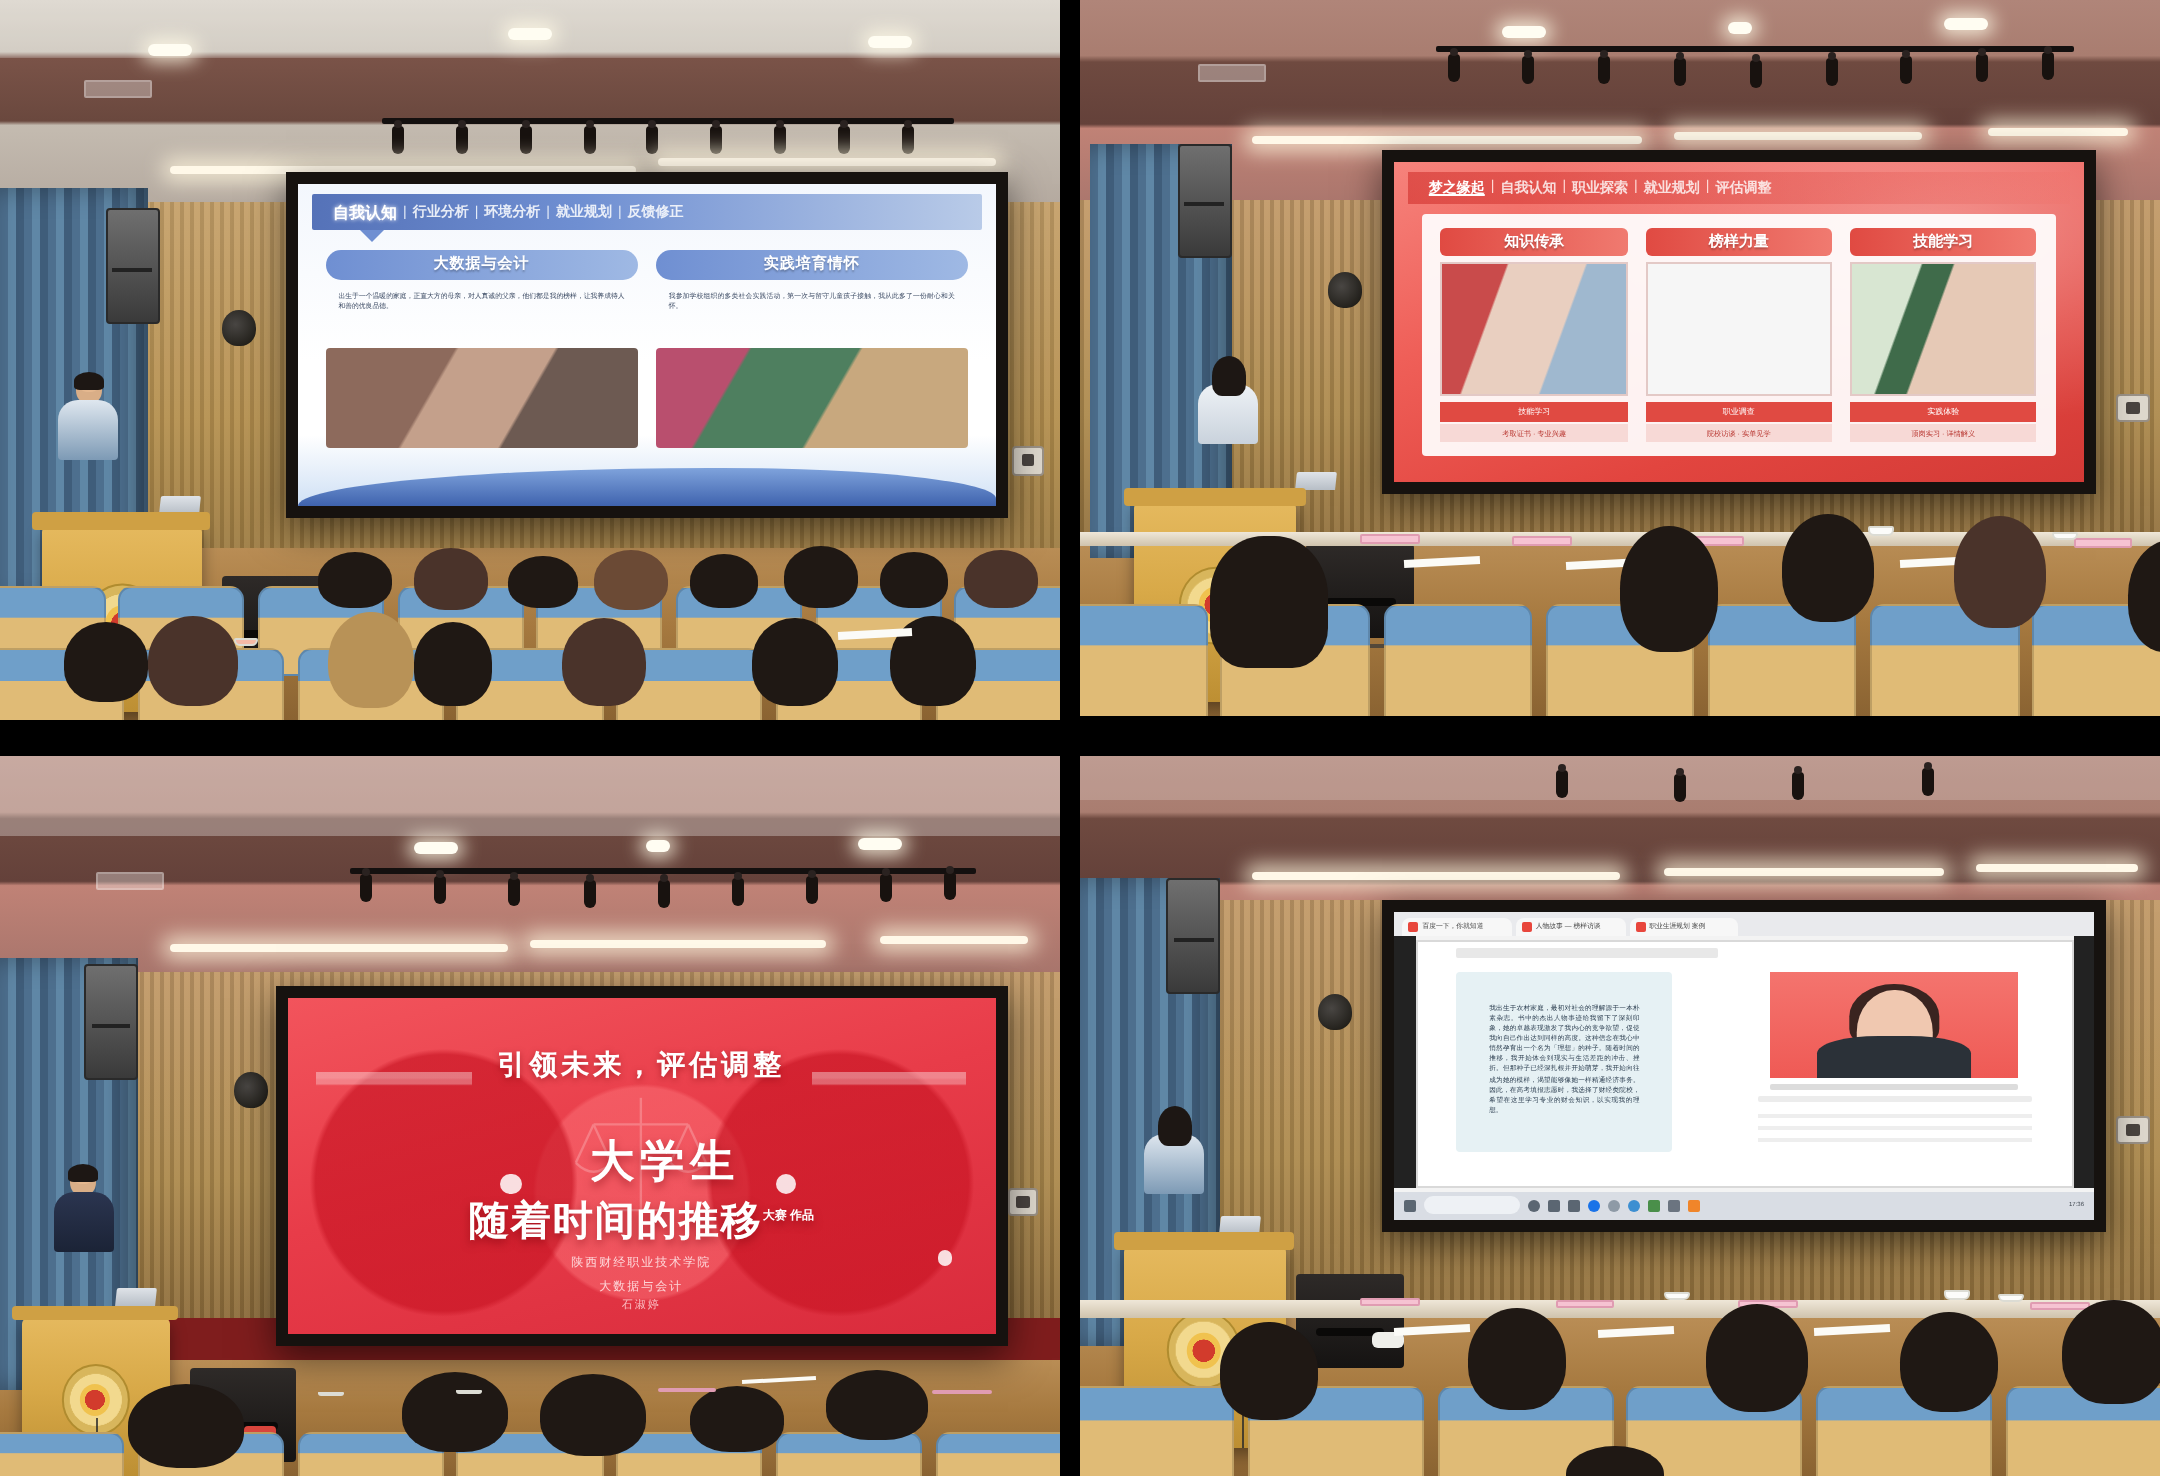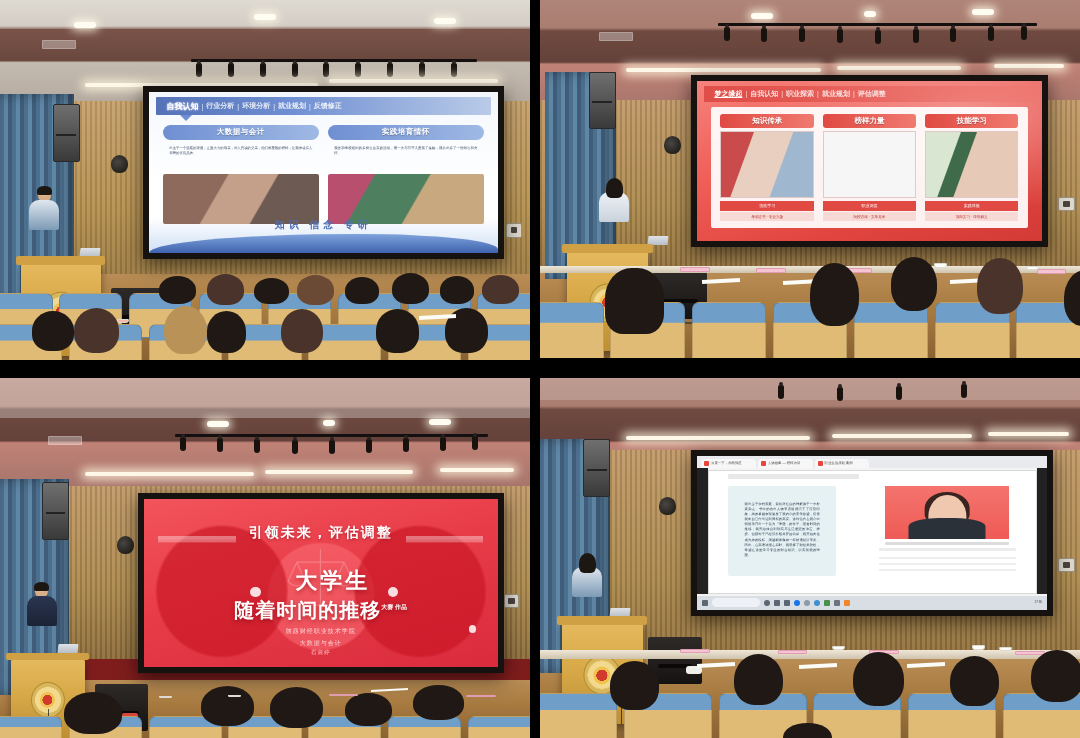--- a/index.html
+++ b/index.html
@@ -506,21 +506,20 @@
                 <div class="chead">大数据与会计</div>
                 <div class="ctext">出生于一个温暖的家庭，正直大方的母亲，对人真诚的父亲，他们都是我的榜样，让我养成待人和善的优良品德。</div>
                 <div class="cimg" style="background:linear-gradient(120deg,#8d6a5c 0 35%, #c4a08b 36% 62%, #6d5a52 63% 100%);"></div>
               </div>
               <div class="card3">
                 <div class="chead">实践培育情怀</div>
                 <div class="ctext">我参加学校组织的多类社会实践活动，第一次与留守儿童孩子接触，我从此多了一份耐心和关怀。</div>
                 <div class="cimg" style="background:linear-gradient(120deg,#b94f6e 0 25%, #4e7f5f 26% 55%, #c8a87e 56% 100%);"></div>
               </div>
             </div>
-            <div class="sig-blue">知识 信念 专研</div>
             <div class="wave-blue"></div>
           </div>
         </div>
       </div>
 
       <div class="speaker-person" style="left:5.5%; top:52%;">
         <div class="sp-hair"></div>
         <div class="sp-head"></div>
         <div class="sp-body jacket-blue"></div>
       </div>

